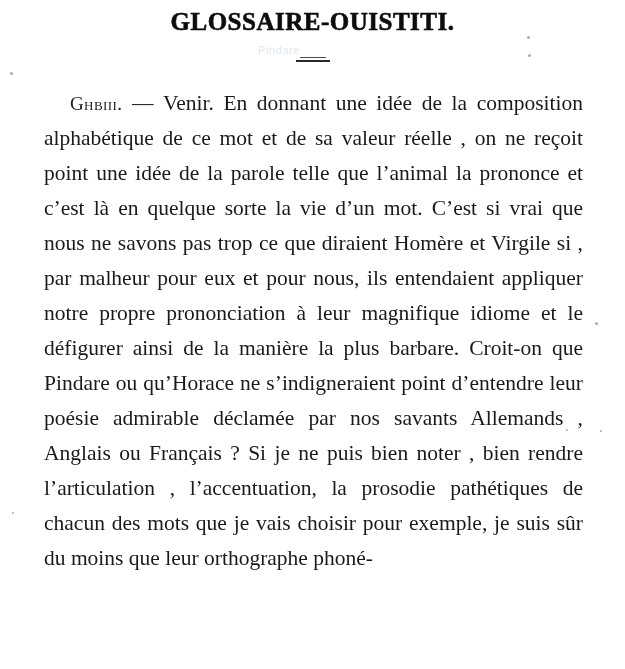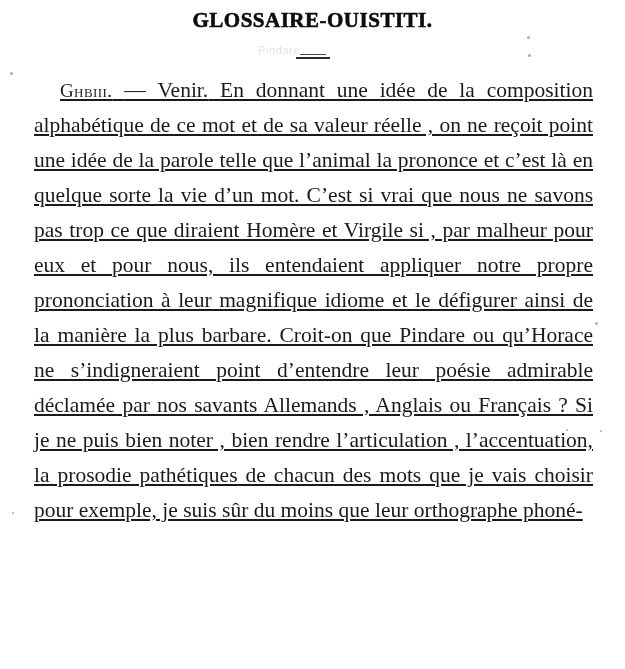--- a/index.html
+++ b/index.html
@@ -22,21 +22,21 @@
     box-sizing: border-box;
     padding: 0 18px;
     overflow: hidden;
   }
   .page-header {
     text-align: center;
     margin: 0;
     padding-top: 8px;
     font-family: "Liberation Serif", serif;
     font-weight: bold;
-    font-size: 21px;
+    font-size: 25px;
     letter-spacing: 0.5px;
     color: #0d0d0d;
     -webkit-text-stroke: 0.6px #0d0d0d;
   }
   .rule-wrap {
     text-align: center;
     height: 34px;
     position: relative;
   }
   .rule {
@@ -49,29 +49,28 @@
   }
   .rule::before {
     content: "";
     position: absolute;
     left: 4px;
     top: -5px;
     width: 26px;
     border-top: 1px solid #4a4a4a;
   }
   .body-text {
-    margin: 6px;
+    margin: 16px;
     padding: 0 8px 0 10px;
     font-size: 21.5px;
     line-height: 35px;
     text-align: justify;
     text-justify: inter-word;
     color: #1a1a1a;
     hyphens: manual;
-    text-decoration: underline;
   }
   .body-text .indent {
     display: inline-block;
     width: 26px;
   }
   .headword {
     font-variant: small-caps;
     font-size: 19px;
     letter-spacing: 0.4px;
   }

